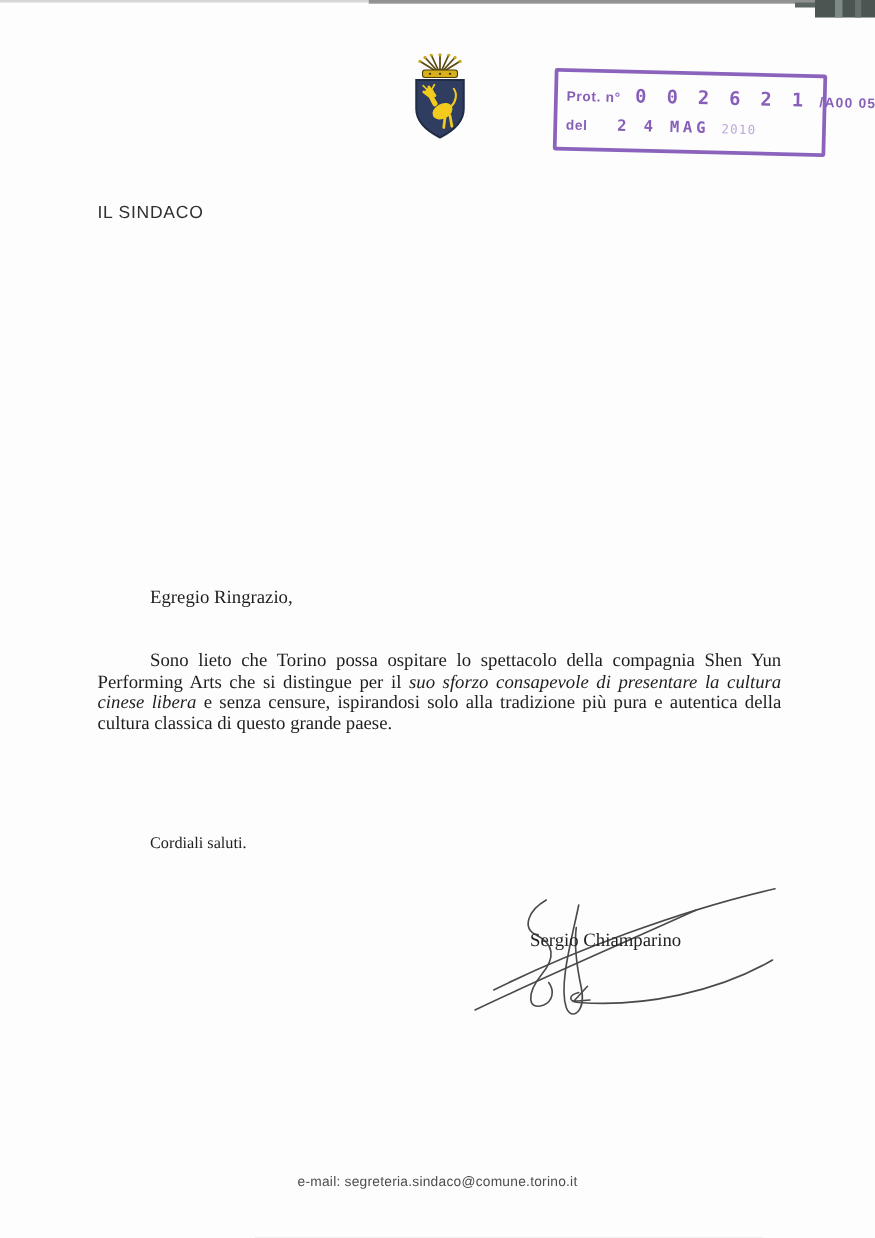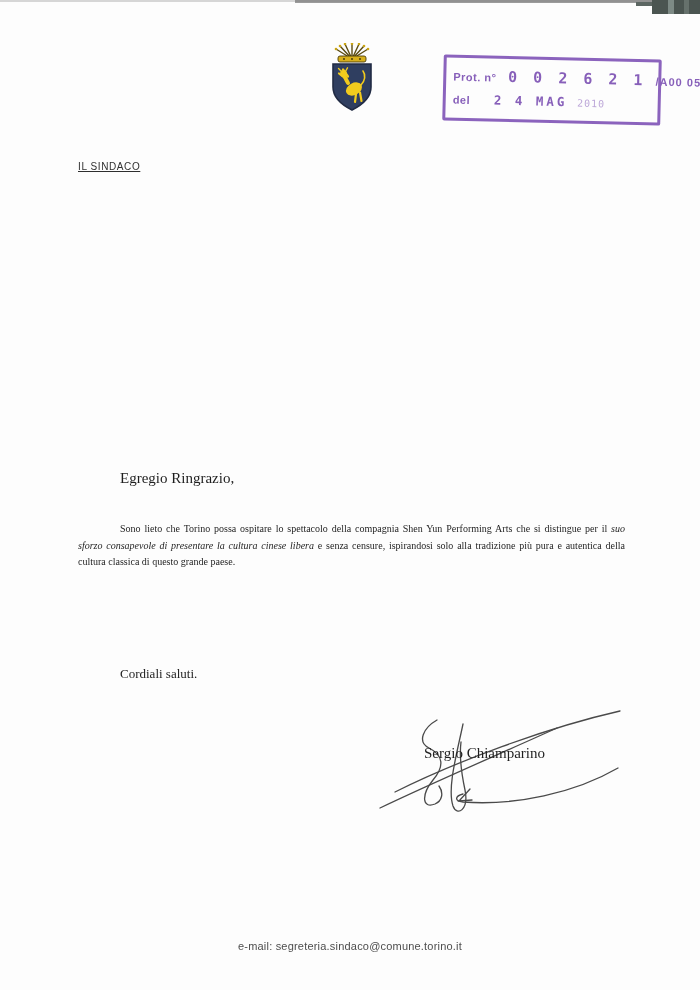--- a/index.html
+++ b/index.html
@@ -25,21 +25,21 @@
   .city-name{
     position:absolute;left:0;top:112px;width:700px;
     text-align:center;
     font-variant:small-caps;
     font-size:22px;letter-spacing:1.5px;
     color:#2e3a58;
   }
   .sender-title{
     position:absolute;left:78px;top:161px;
     font-family:"Liberation Sans", sans-serif;
-    font-size:10px;letter-spacing:.6px;color:#2f2f2f;text-decoration:underline;
+    font-size:14px;letter-spacing:.6px;color:#2f2f2f;
   }
 
   
   .stamp{
     position:absolute;left:443px;top:57px;width:212px;height:60px;
     border:3px solid #8257b8;
     border-radius:2px;
     transform:rotate(1.4deg);
     color:#7d52b4;
     font-family:"DejaVu Sans Mono", monospace;
@@ -50,21 +50,21 @@
   .stamp .lbl{font-family:"Liberation Sans", sans-serif;font-weight:bold;font-size:11px;letter-spacing:.5px;}
   .stamp .num{font-size:15px;font-weight:600;letter-spacing:3.5px;margin-left:2px;}
   .stamp .sfx{font-family:"Liberation Sans", sans-serif;font-weight:bold;font-size:11px;letter-spacing:1px;}
   .stamp .date{font-size:12.5px;font-weight:600;letter-spacing:3px;margin-left:14px;}
   .stamp .year{font-size:10px;letter-spacing:1px;opacity:.55;}
 
   
   .salutation{position:absolute;left:120px;top:470px;font-size:15px;}
   .paras{
     position:absolute;left:78px;top:521px;width:547px;
-    font-size:10px;line-height:16.6px;
+    font-size:15px;line-height:16.6px;
     text-align:justify;
   }
   .paras p{margin:0;text-indent:42px;}
   .paras .it{font-style:italic;}
   .closing{position:absolute;left:120px;top:666px;font-size:13px;}
 
   
   .sig-area{position:absolute;left:375px;top:698px;width:265px;height:135px;}
   .sig-area svg{position:absolute;left:0;top:0;}
   .signer{position:absolute;left:49px;top:47px;font-size:15px;color:#1f1f1f;white-space:nowrap;}

